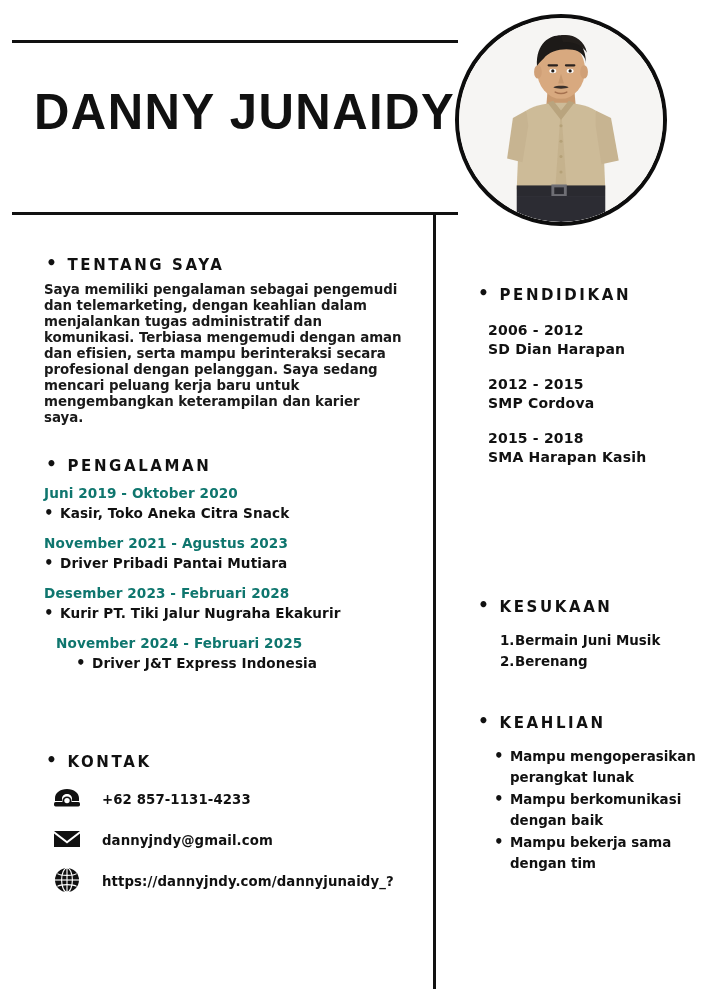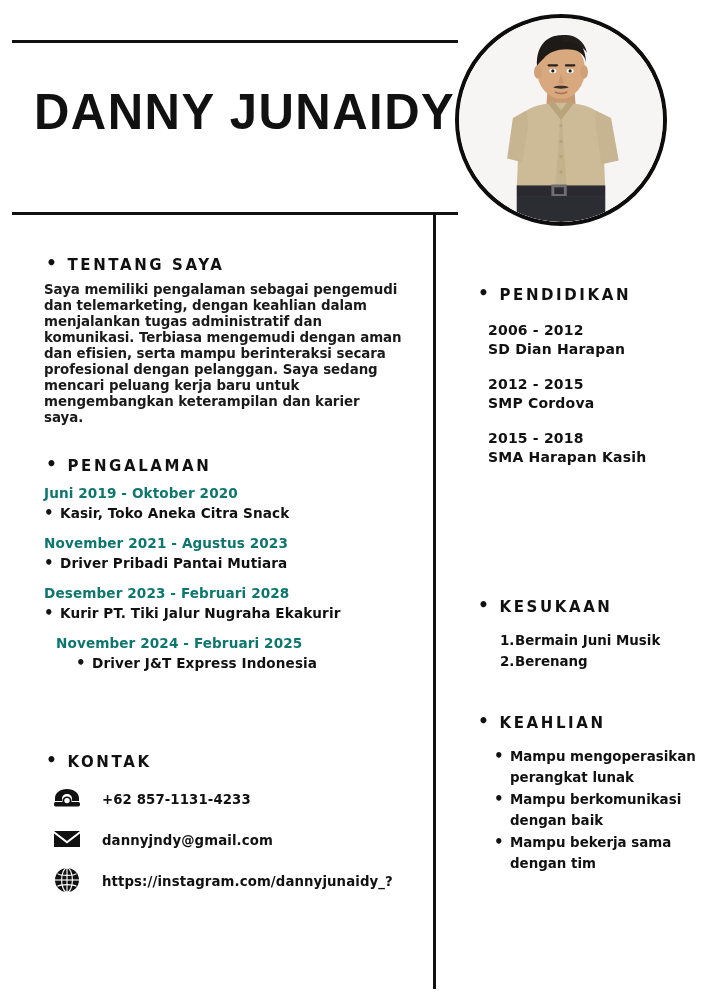--- a/index.html
+++ b/index.html
@@ -382,21 +382,21 @@
               <g stroke="#fff" stroke-width="1.15" fill="none">
                 <ellipse cx="13" cy="13" rx="5.4" ry="12"></ellipse>
                 <line x1="1" y1="13" x2="25" y2="13"></line>
                 <line x1="13" y1="1" x2="13" y2="25"></line>
                 <path d="M3.4 6.6 C6.6 9 19.4 9 22.6 6.6"></path>
                 <path d="M3.4 19.4 C6.6 17 19.4 17 22.6 19.4"></path>
               </g>
             </svg>
           </span>
           <span class="c-text">
-            <span>https://instagram.com/dannyjunaidy_?</span>
+            <span>https://dannyjndy.com/dannyjunaidy_?</span>
           </span>
         </div>
 
       </div>
     </div>
   </div>
 
   <div class="col-right">
 
     <div class="edu-block">

